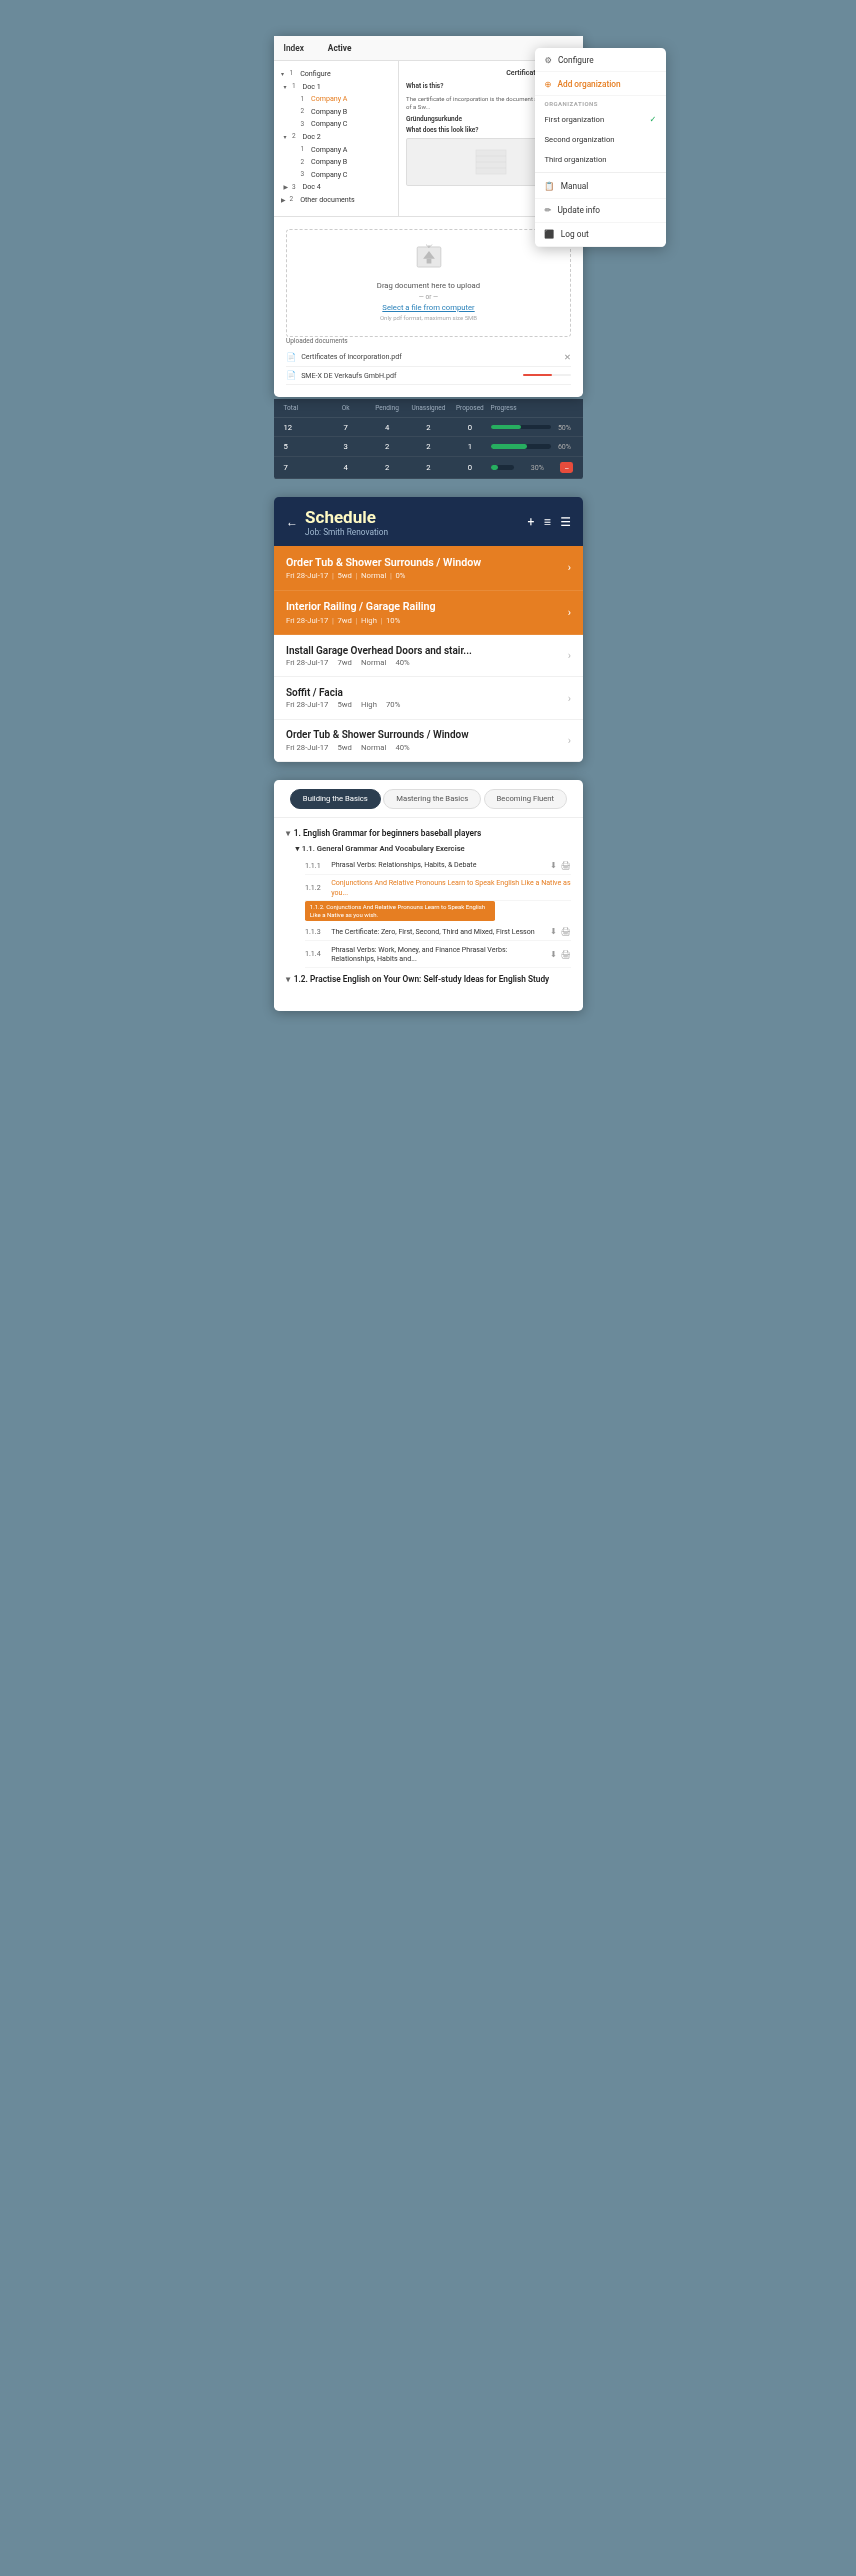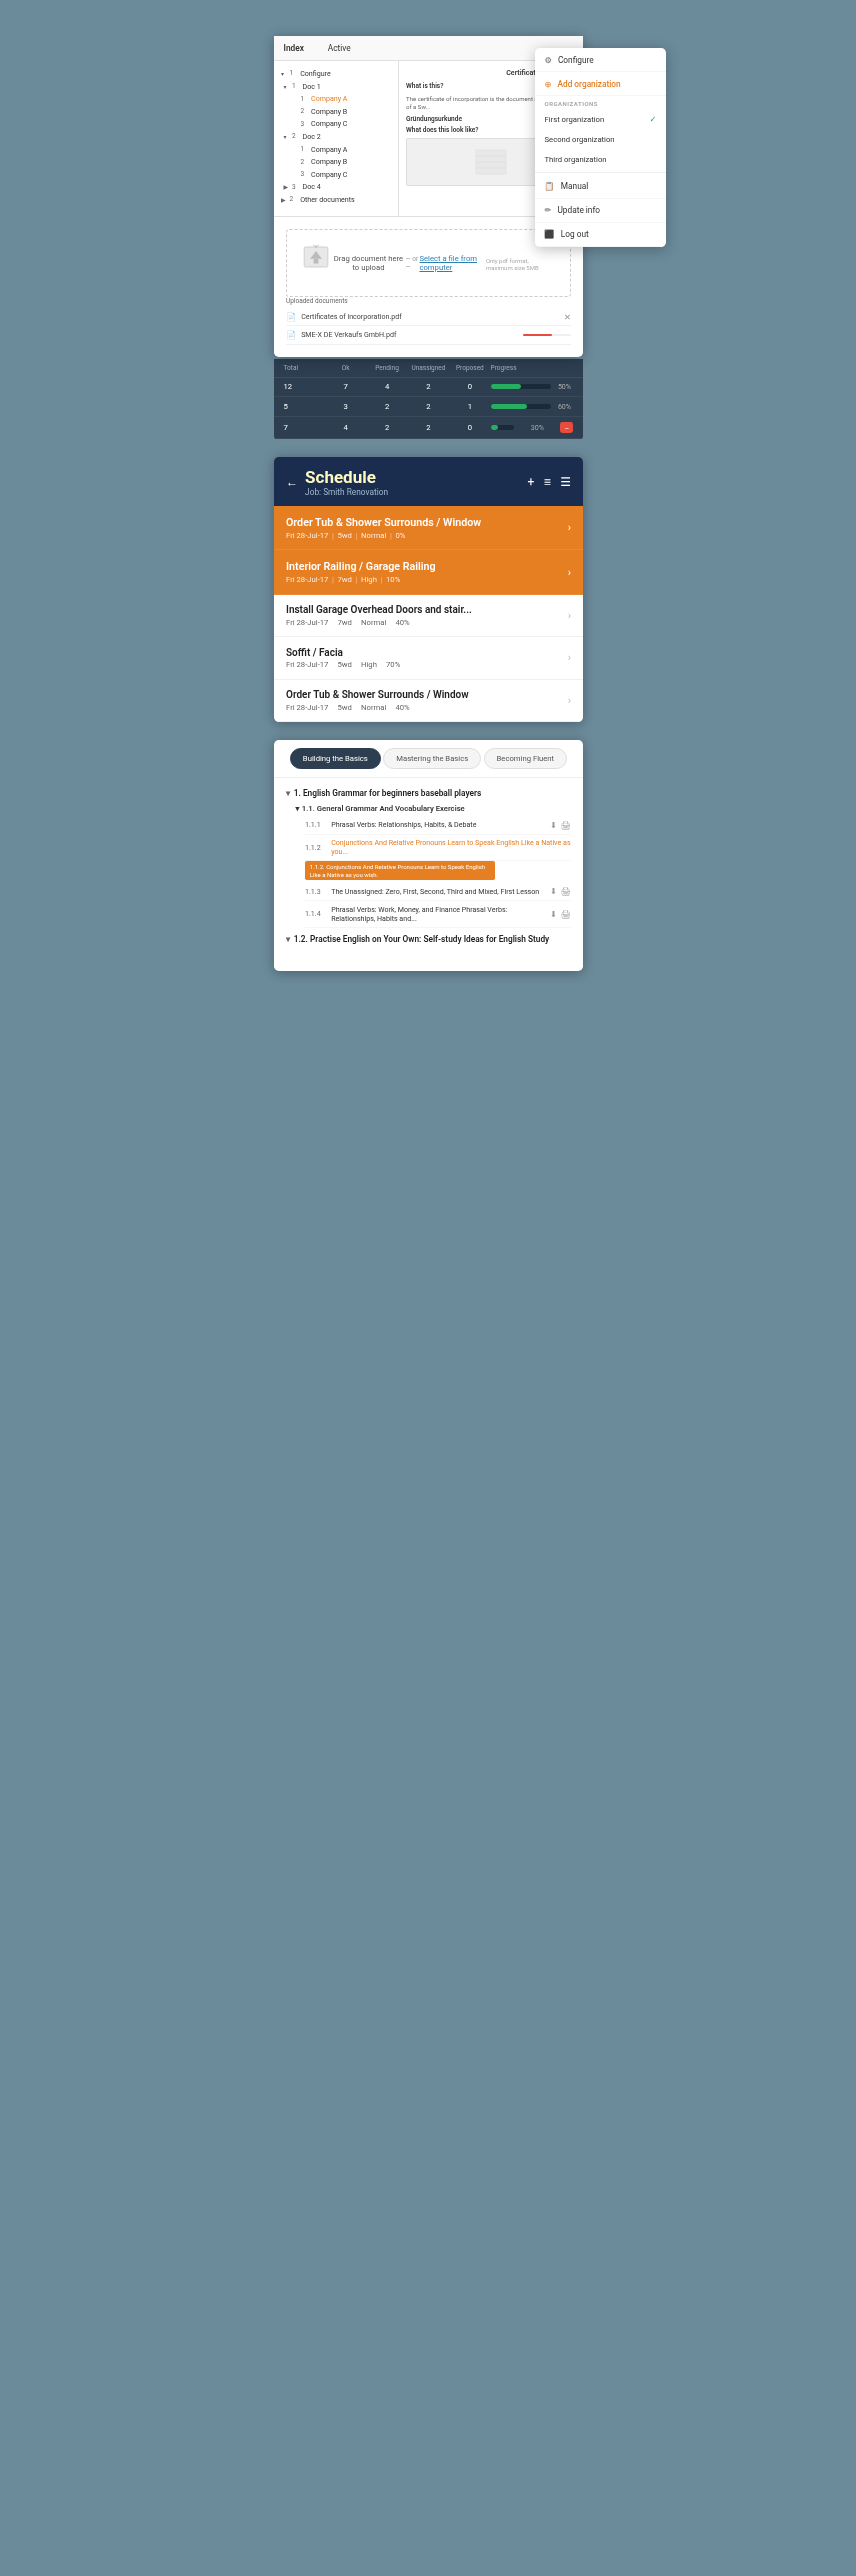--- a/index.html
+++ b/index.html
@@ -31,21 +31,21 @@
       display: flex;
       border-bottom: 0.6px solid #e0e0e0;
       padding: 7.1px 9.5px;
       background: #f9f9f9;
     }
 
     .docs-header-tab {
       font-size: 8.3px;
       color: #333;
       margin-right: 24px;
-      font-weight: 400;
+      font-weight: 700;
     }
 
     .docs-header-tab.active {
       color: #333;
       font-weight: 600;
     }
 
     .docs-body {
       display: flex;
       height: 155px;
@@ -141,21 +141,21 @@
       flex-direction: column;
       align-items: center;
     }
 
     .upload-zone {
       border: 1.2px dashed #ccc;
       border-radius: 3.6px;
       width: 100%;
       padding: 14.3px;
       display: flex;
-      flex-direction: row;
+      flex-direction: column;
       align-items: center;
       cursor: pointer;
     }
 
     .upload-icon {
       font-size: 24px;
       color: #bbb;
       margin-bottom: 4.8px;
     }
 
@@ -918,21 +918,21 @@
         <div class="course-item">
           <span class="course-item-num">1.1.2</span>
           <span class="course-item-text orange">Conjunctions And Relative Pronouns Learn to Speak English Like a Native as you...</span>
         </div>
         <div class="tooltip-orange">
           1.1.2. Conjunctions And Relative Pronouns Learn to Speak English Like a Native as you wish.
         </div>
 
         <div class="course-item">
           <span class="course-item-num">1.1.3</span>
-          <span class="course-item-text">The Unassigned: Zero, First, Second, Third and Mixed, First Lesson</span>
+          <span class="course-item-text">The Certificate: Zero, First, Second, Third and Mixed, First Lesson</span>
           <div class="course-item-icons">
             <span>⬇</span>
             <span>🖨</span>
           </div>
         </div>
 
         <div class="course-item">
           <span class="course-item-num">1.1.4</span>
           <span class="course-item-text">Phrasal Verbs: Work, Money, and Finance Phrasal Verbs: Relationships, Habits and...</span>
           <div class="course-item-icons">

